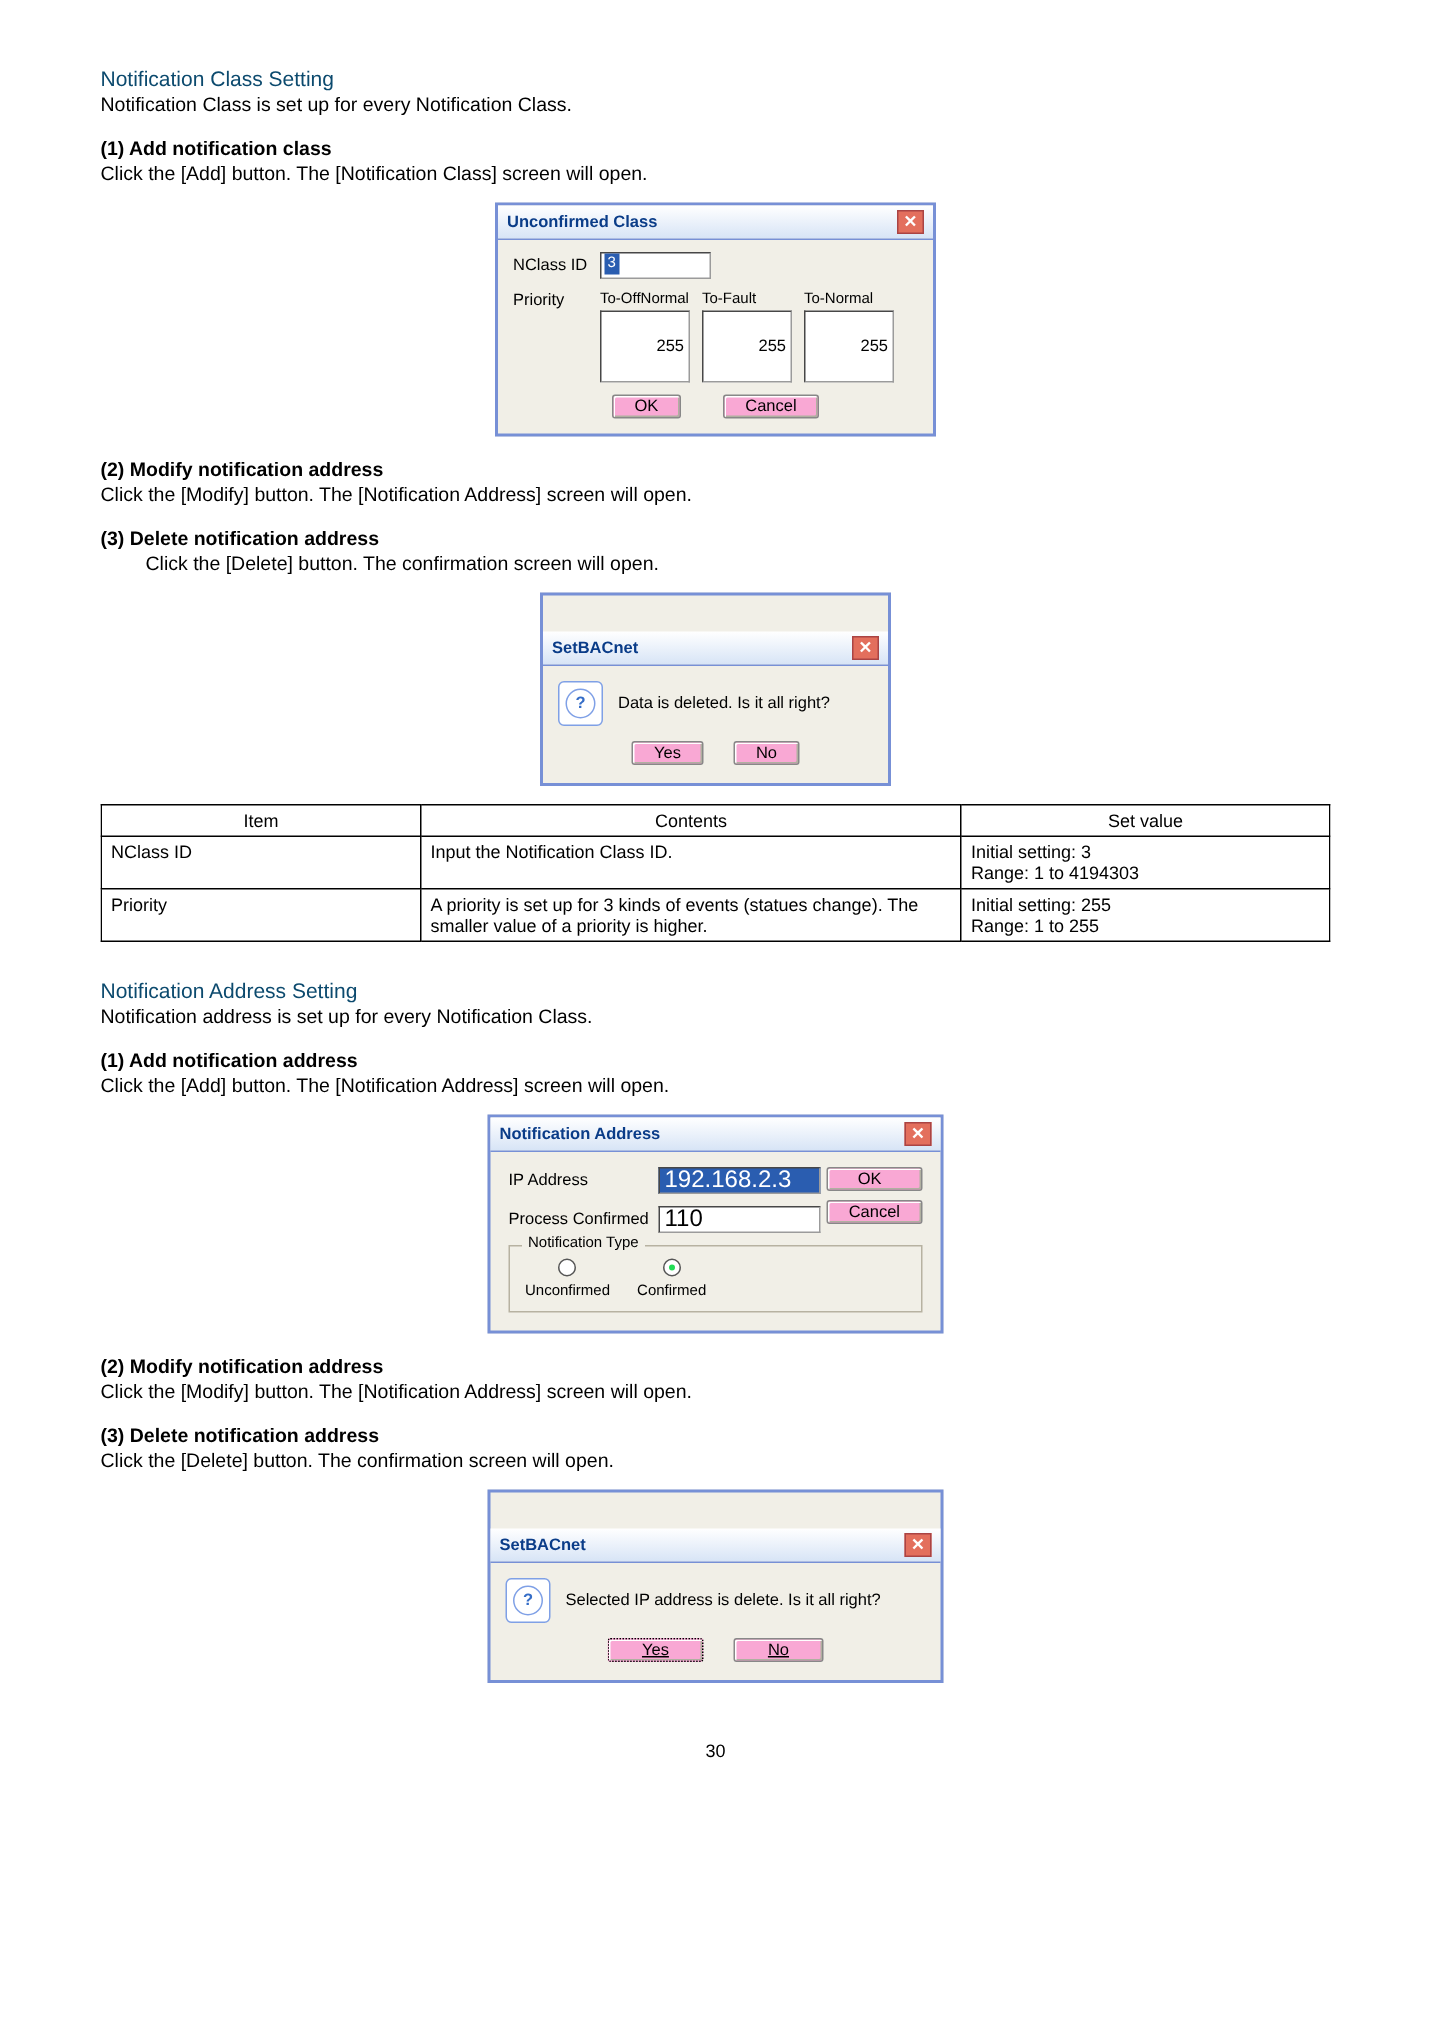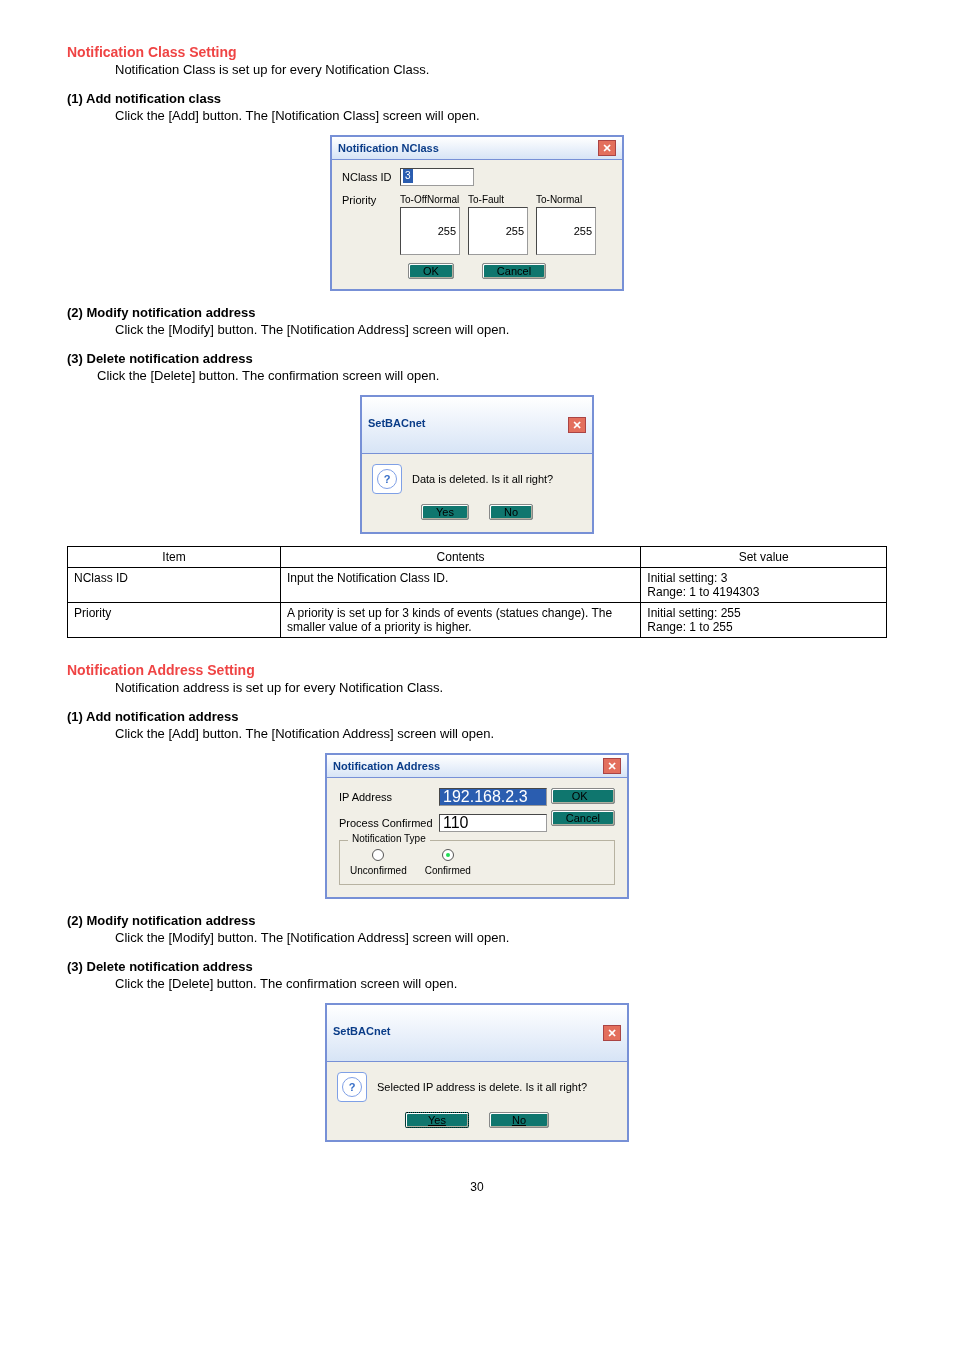--- a/index.html
+++ b/index.html
@@ -4,28 +4,27 @@
 <style>
   body {
     font-family: Arial, sans-serif;
     font-size: 13px;
     max-width: 820px;
     margin: 20px auto;
     color: #000;
     background: #fff;
   }
   .section-heading {
-    color: #ef4444;
-    font-weight: bold;
+    color: #0c4a6e;
+    font-weight: normal;
     font-size: 14px;
     margin-top: 24px;
     margin-bottom: 2px;
   }
   .indented {
-    margin-left: 48px;
     margin-bottom: 12px;
   }
   .sub-heading {
     font-weight: bold;
     margin-top: 14px;
     margin-bottom: 2px;
   }
   .less-indented {
     margin-left: 30px;
   }
@@ -93,21 +92,21 @@
   .pcol .val {
     border: 1px inset #9b9b9b;
     background: #fff;
     width: 52px;
     text-align: right;
     padding: 17px 3px;
     font-size: 11px;
   }
   .btn {
     border: 1px solid #888;
-    background: #0f766e;
+    background: #f9a8d4;
     padding: 1px 14px;
     font-size: 11px;
     border-radius: 2px;
     box-shadow: inset 1px 1px 0 #fff, inset -1px -1px 0 #b0b0a0;
   }
   .btn-row {
     display: flex;
     gap: 28px;
     justify-content: center;
     margin-top: 6px;
@@ -117,26 +116,27 @@
   .confirm-dialog {
     border: 2px solid #7790d6;
     width: 230px;
     background: #f1efe7;
     font-size: 11px;
   }
   .confirm-dialog.wide { width: 300px; }
   .confirm-title {
     background: linear-gradient(to bottom, #fff, #d7e4f6);
     border-bottom: 1px solid #7790d6;
-    padding: 20px 6px;
+    padding: 3px 6px;
     font-weight: bold;
     color: #0a3c88;
     display: flex;
     justify-content: space-between;
-    align-items: flex-start;
+    align-items: center;
+    margin-top: 24px;
   }
   .confirm-body {
     padding: 10px 10px 12px 10px;
   }
   .confirm-msg-row {
     display: flex;
     align-items: center;
     gap: 10px;
     margin-bottom: 10px;
   }
@@ -224,21 +224,21 @@
 
 <div class="section-heading">Notification Class Setting</div>
 <div class="indented">Notification Class is set up for every Notification Class.</div>
 
 <div class="sub-heading">(1) Add notification class</div>
 <div class="indented">Click the [Add] button. The [Notification Class] screen will open.</div>
 
 <div class="dialog-center">
   <div class="nclass-dialog">
     <div class="nclass-title">
-      <span>Notification NClass</span>
+      <span>Unconfirmed Class</span>
       <span class="close-box">✕</span>
     </div>
     <div class="nclass-body">
       <div class="nclass-row">
         <span class="nclass-label">NClass ID</span>
         <span class="input-box" style="width:70px; padding-left:2px;"><span class="sel-input">3</span></span>
       </div>
       <div class="nclass-row" style="align-items:flex-start;">
         <span class="nclass-label">Priority</span>
         <div class="priority-cols">

